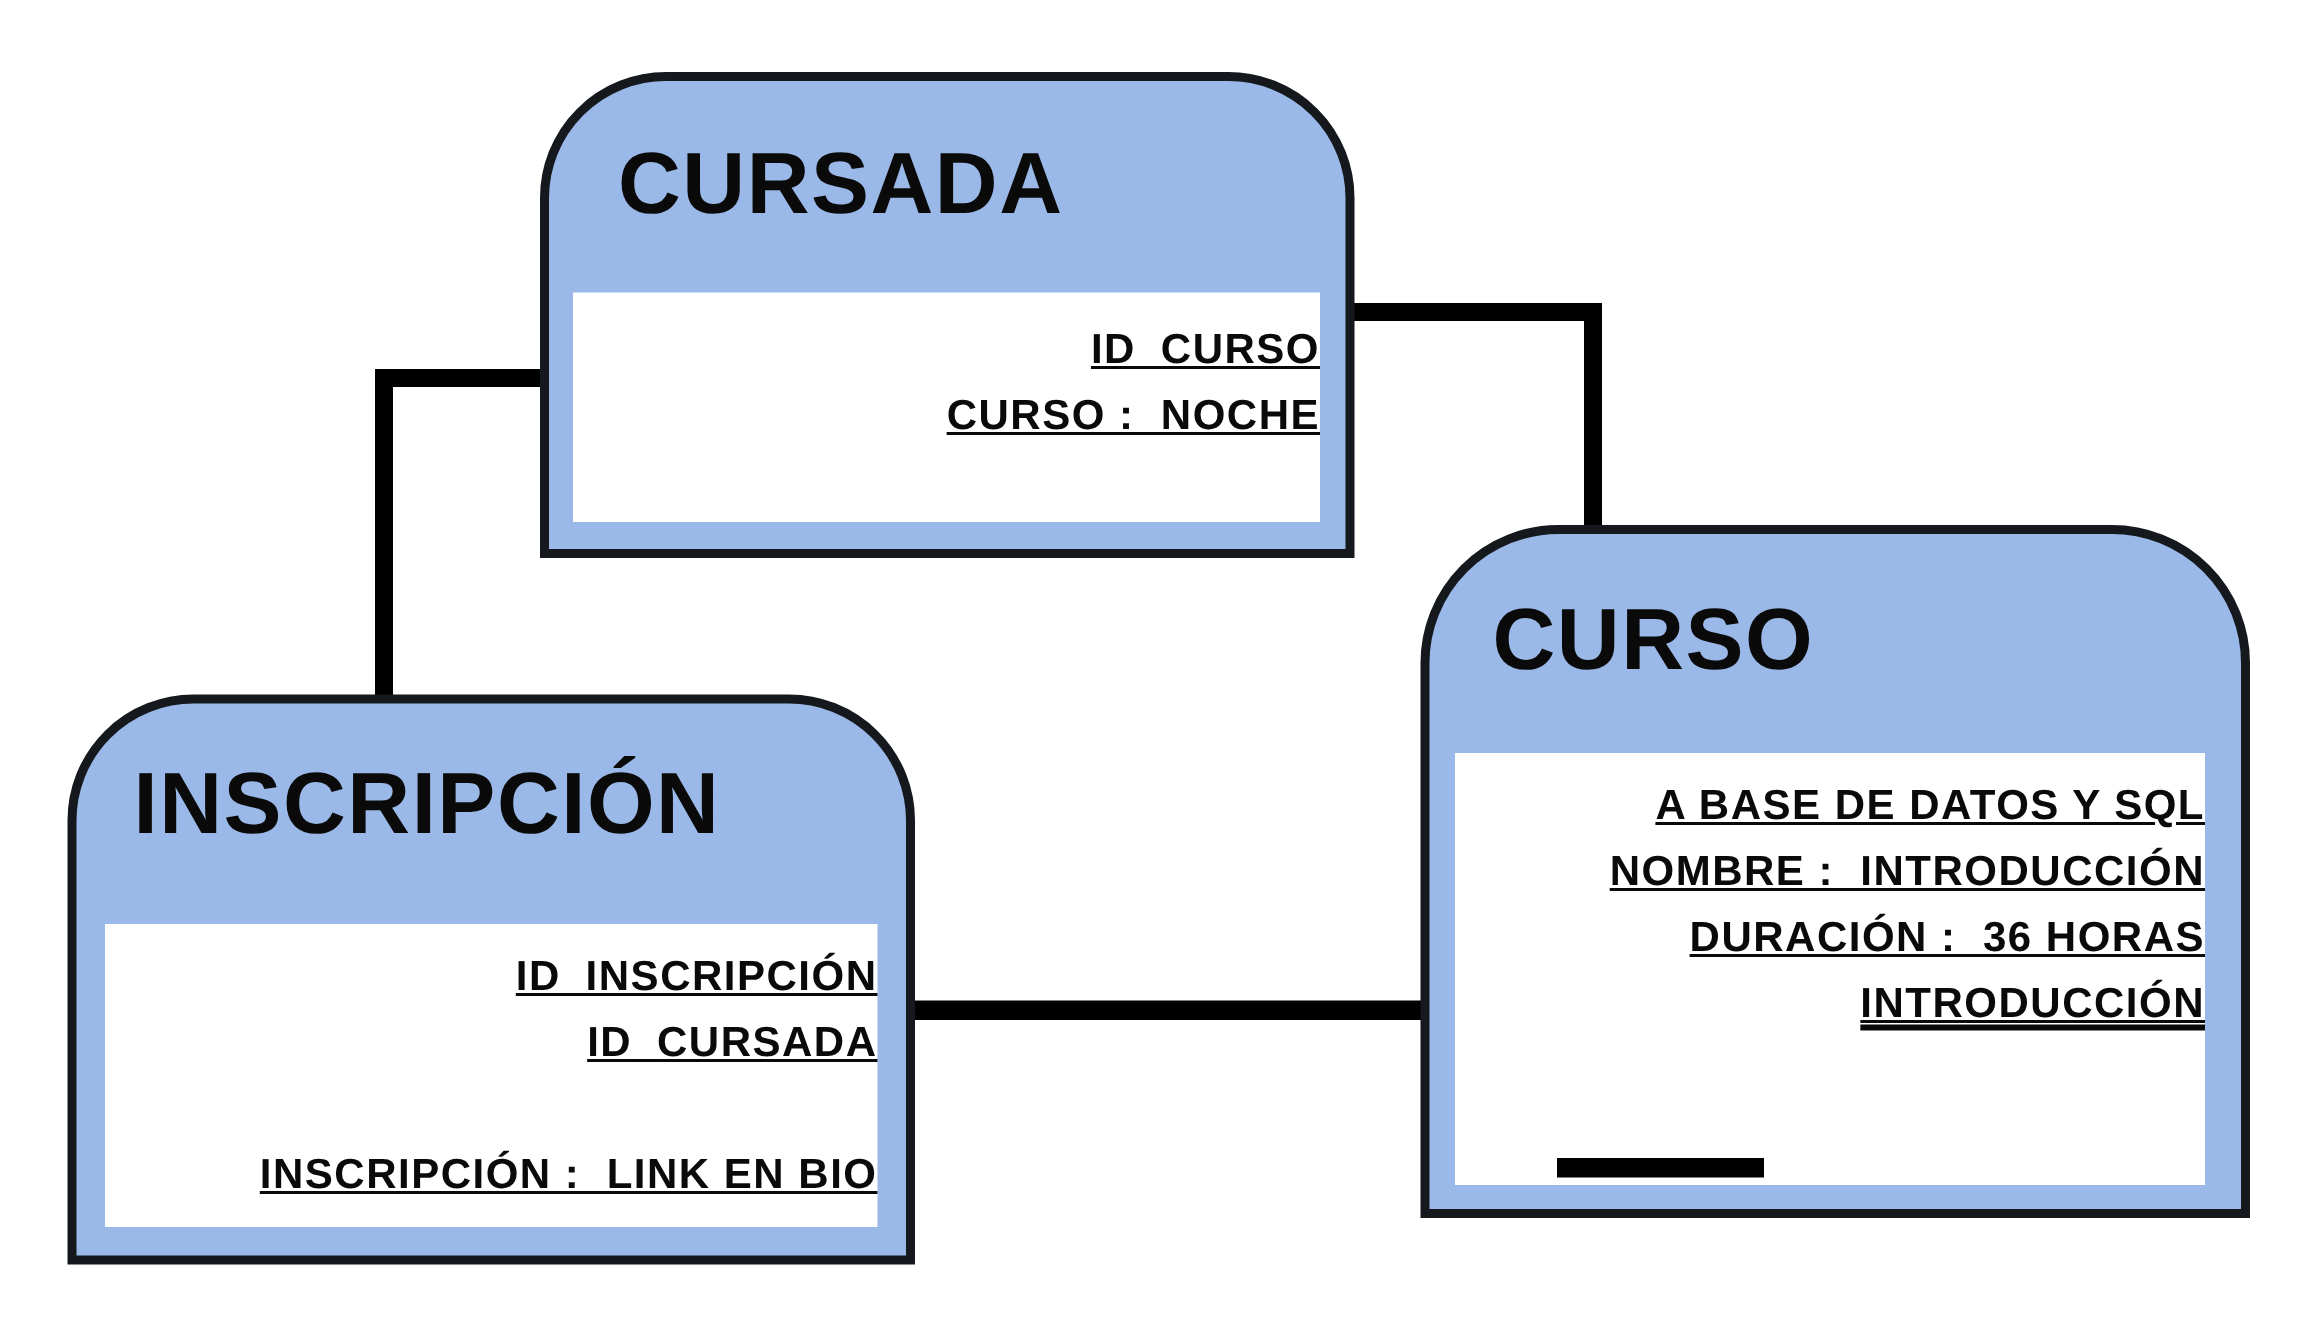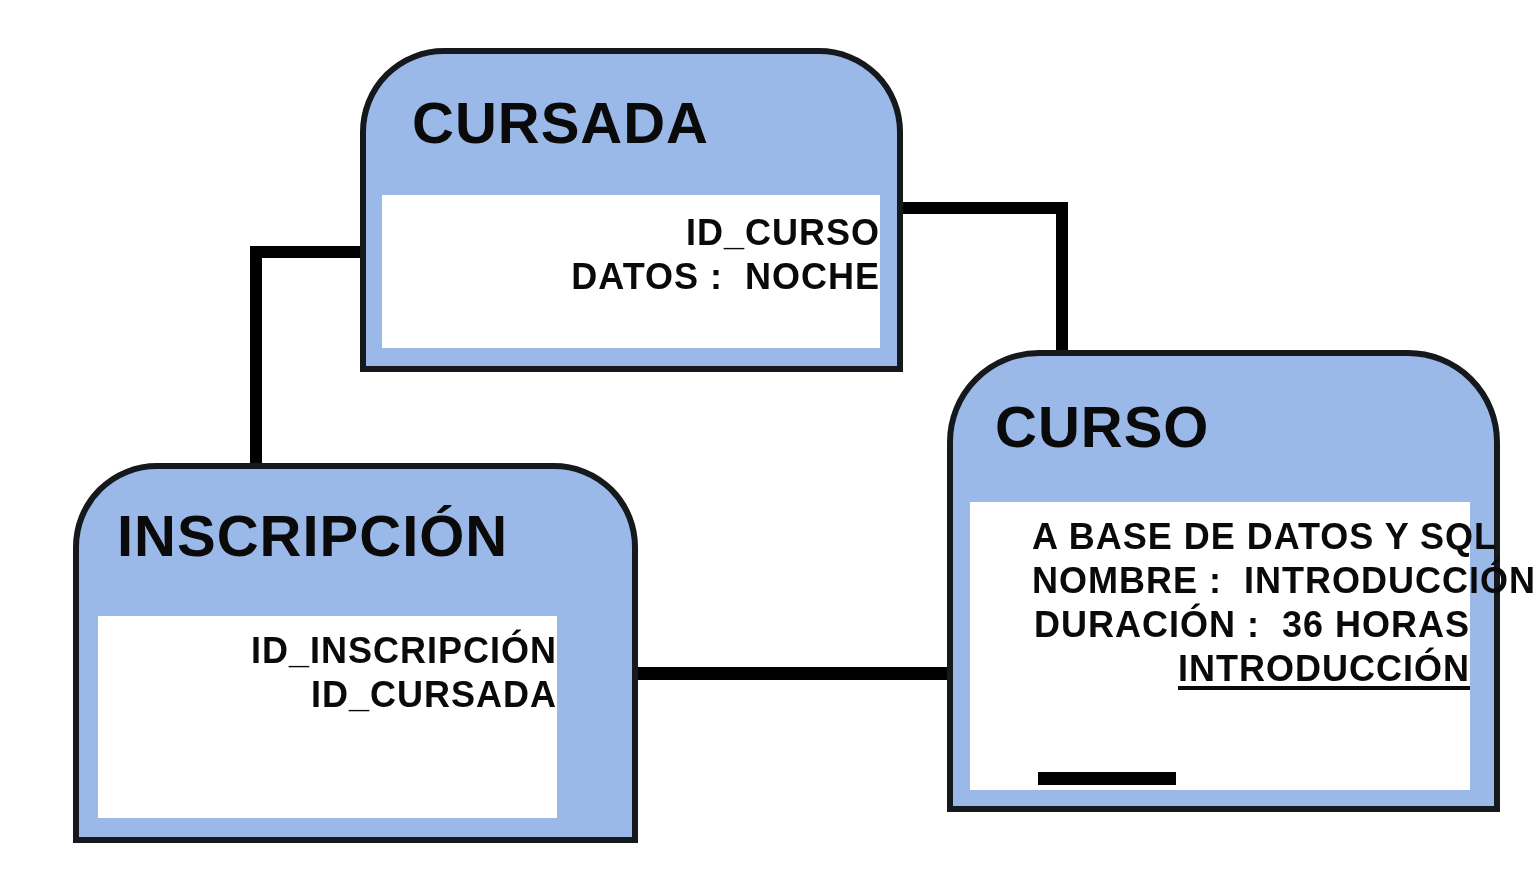--- a/index.html
+++ b/index.html
@@ -32,36 +32,37 @@
     letter-spacing:1px;
     color:var(--text);
     line-height:1;
     white-space:pre;
   }
   .attr-panel{
     position:absolute;
     background:var(--inner);
   }
   .field-row{
-    font-size:36px;
+    font-size:28px;
     font-weight:bold;
     letter-spacing:1px;
     color:var(--text);
     line-height:44px;
     white-space:pre;
+    text-decoration:underline;
   }
   .connector{position:absolute;background:var(--line);}
   
   #entity-cursada{left:360px;top:48px;width:543px;height:324px;}
   #entity-cursada .entity-title{left:46px;top:40px;}
   #entity-cursada .attr-panel{left:16px;top:141px;width:498px;height:153px;padding:16px 0 0 62px;}
   
-  #entity-inscripcion{left:45px;top:463px;width:565px;height:380px;margin-left:28px;}
+  #entity-inscripcion{left:45px;top:463px;width:565px;height:380px;}
   #entity-inscripcion .entity-title{left:38px;top:38px;}
-  #entity-inscripcion .attr-panel{left:19px;top:147px;width:459px;height:202px;padding:13px 0 0 55px;}
+  #entity-inscripcion .attr-panel{left:19px;top:147px;width:515px;height:202px;padding:13px 0 0 55px;}
   #entity-inscripcion .field-row.gap-above{margin-top:44px;}
   
   #entity-curso{left:947px;top:350px;width:553px;height:462px;border-radius:92px 92px 0 0;}
   #entity-curso .entity-title{left:42px;top:42px;}
   #entity-curso .attr-panel{left:17px;top:146px;width:500px;height:288px;padding:13px 0 0 62px;}
   .underlined-word{
     text-decoration:underline;
     text-decoration-thickness:4px;
     text-underline-offset:5px;
   }
@@ -88,29 +89,30 @@
 
   <div class="connector" id="conn-cursada-curso-h"></div>
   <div class="connector" id="conn-cursada-curso-v"></div>
 
   <div class="connector" id="conn-inscripcion-curso-h"></div>
 
   <div class="entity" id="entity-cursada">
     <div class="entity-title">CURSADA</div>
     <div class="attr-panel">
       <div class="field-row">ID_CURSO</div>
-      <div class="field-row">DATOS :  NOCHE</div>
+      <div class="field-row">CURSO :  NOCHE</div>
     </div>
   </div>
 
   <div class="entity" id="entity-inscripcion">
     <div class="entity-title">INSCRIPCIÓN</div>
     <div class="attr-panel">
       <div class="field-row">ID_INSCRIPCIÓN</div>
       <div class="field-row">ID_CURSADA</div>
+      <div class="field-row gap-above">INSCRIPCIÓN :  LINK EN BIO</div>
     </div>
   </div>
 
   <div class="entity" id="entity-curso">
     <div class="entity-title">CURSO</div>
     <div class="attr-panel">
       <div class="field-row">A BASE DE DATOS Y SQL</div>
       <div class="field-row">NOMBRE :  INTRODUCCIÓN</div>
       <div class="field-row">DURACIÓN :  36 HORAS</div>
       <div class="field-row"><span class="underlined-word">INTRODUCCIÓN</span></div>

